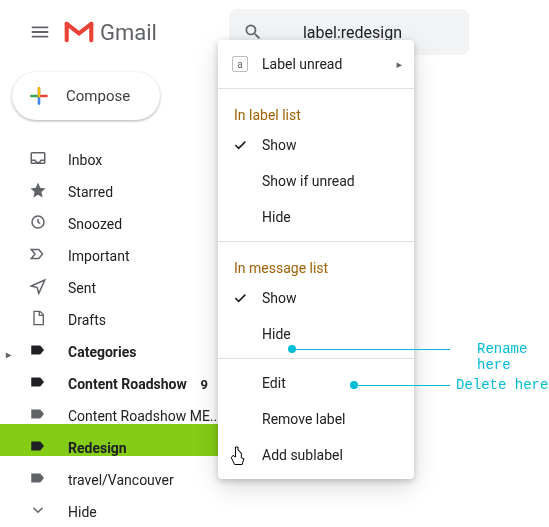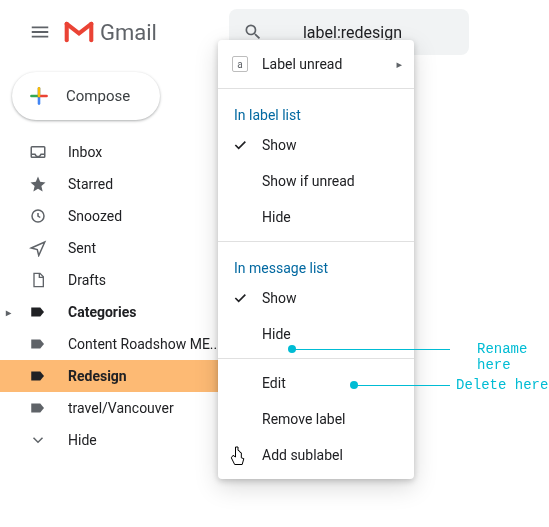--- a/index.html
+++ b/index.html
@@ -60,37 +60,37 @@
     color: #3c4043;
     cursor: pointer;
     font-family: inherit;
   }
   .compose svg { margin-right: 14px; }
 
   
   .sidebar { width: 256px; }
   .nav-item {
     height: 32px;
-    display: flex; align-items: center;
+    display: flex; align-items: flex-end;
     padding-left: 28px;
     border-radius: 0 16px 16px 0;
     cursor: pointer;
     color: #202124;
     font-size: 14px;
     position: relative;
   }
   .nav-item .icon {
     width: 20px; height: 20px;
     margin-right: 20px;
     color: #5f6368;
     display:flex; align-items:center; justify-content:center;
   }
   .nav-item.bold { font-weight: 700; }
   .nav-item.bold .icon { color: #202124; }
-  .nav-item.selected { background: #fdba74; font-weight: 700; }
+  .nav-item.selected { background: #84cc16; font-weight: 700; }
   .nav-item.selected .icon { color: #202124; }
   .nav-item .count { position:absolute; right:40px; font-size:13px; color:#202124; font-weight:700; }
   .nav-item .dots {
     position:absolute; right:16px; color:#5f6368; font-size:18px; line-height:1;
   }
   .nav-item .caret { position:absolute; left:6px; color:#5f6368; font-size:10px; }
   .nav-item .more-caret { color:#5f6368; }
 
   
   .menu {
@@ -111,21 +111,21 @@
     cursor: pointer;
     position: relative;
   }
   .menu-row .lead {
     width: 30px; display:flex; align-items:center; justify-content:flex-start;
     color:#5f6368;
   }
   .menu-row .arrow-r { position:absolute; right:12px; color:#5f6368; font-size:11px; }
   .menu-section {
     padding: 12px 16px 4px 16px;
-    color: #0369a1;
+    color: #a16207;
     font-size: 14px;
   }
   .menu-divider { height:1px; background:#e0e0e0; margin:6px 0; }
   .menu-row.indent .lead { width:30px; }
 
   
   .dot {
     position:absolute; width:8px; height:8px; background:#00bcd4; border-radius:50%;
   }
   .line {
@@ -202,20 +202,28 @@
   <div class="nav-item">
     <span class="icon">
       <svg width="18" height="18" viewBox="0 0 24 24" fill="none" stroke="currentColor" stroke-width="2">
           <circle cx="12" cy="12" r="8"></circle>
           <path d="M12 8v4l3 2"></path>
         </svg>
     </span>
     <span>Snoozed</span>
   </div>
 
+  <div class="nav-item">
+    <span class="icon">
+      <svg width="18" height="18" viewBox="0 0 24 24" fill="none" stroke="currentColor" stroke-width="2">
+          <path d="M3 6h10l5 6-5 6H3l5-6z"></path>
+        </svg>
+    </span>
+    <span>Important</span>
+  </div>
 
   <div class="nav-item">
     <span class="icon">
       <svg width="18" height="18" viewBox="0 0 24 24" fill="none" stroke="currentColor" stroke-width="2">
           <path d="M3 12l18-8-8 18-2-8z"></path>
         </svg>
     </span>
     <span>Sent</span>
   </div>
 
@@ -232,20 +240,29 @@
   <div class="nav-item bold">
     <span class="caret">▸</span>
     <span class="icon">
       <svg width="18" height="18" viewBox="0 0 24 24" fill="currentColor">
           <path d="M3 6h12l5 6-5 6H3z"></path>
         </svg>
     </span>
     <span>Categories</span>
   </div>
 
+  <div class="nav-item bold">
+    <span class="icon">
+      <svg width="18" height="18" viewBox="0 0 24 24" fill="currentColor">
+          <path d="M3 6h12l5 6-5 6H3z"></path>
+        </svg>
+    </span>
+    <span>Content Roadshow</span>
+    <span class="count" style="right:48px;">9</span>
+  </div>
 
   <div class="nav-item">
     <span class="icon">
       <svg width="18" height="18" viewBox="0 0 24 24" fill="currentColor">
           <path d="M3 6h12l5 6-5 6H3z"></path>
         </svg>
     </span>
     <span>Content Roadshow ME...</span>
   </div>
 

